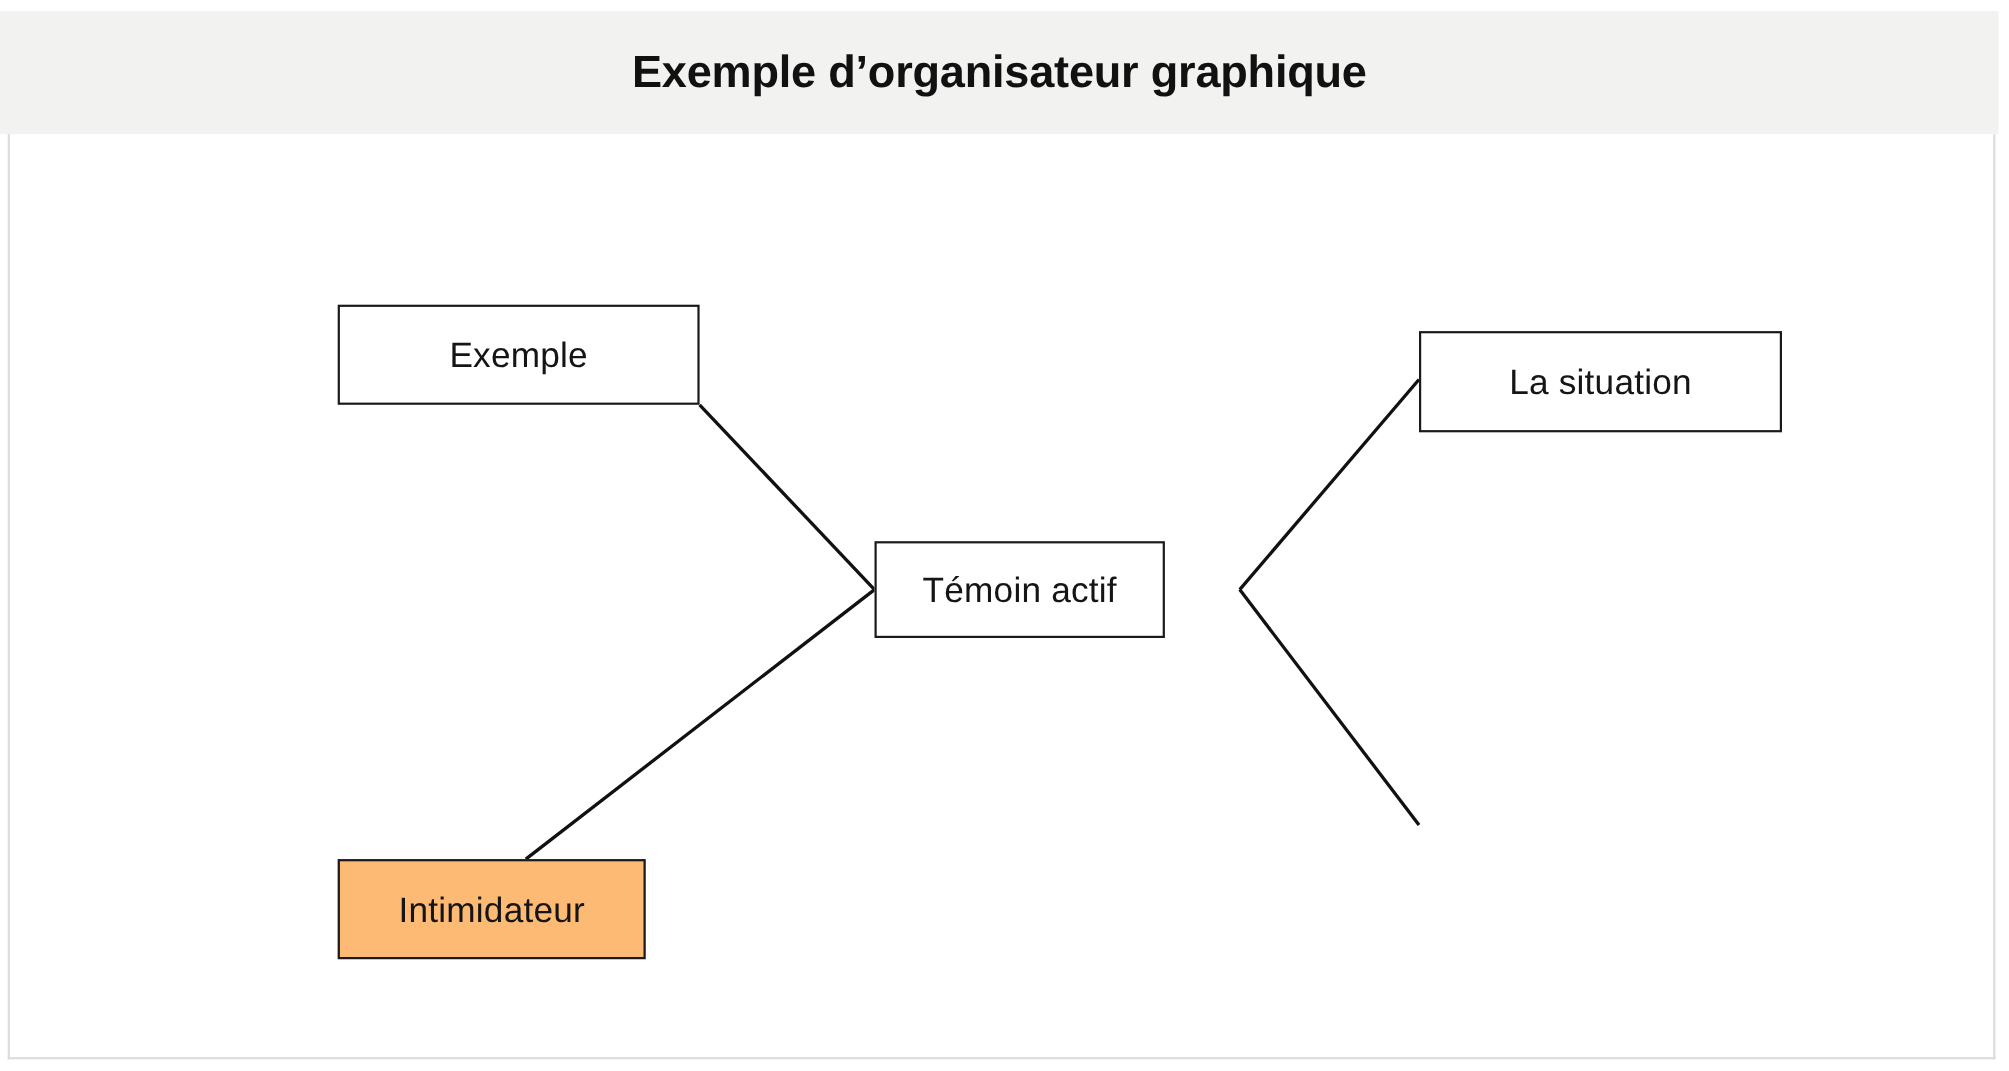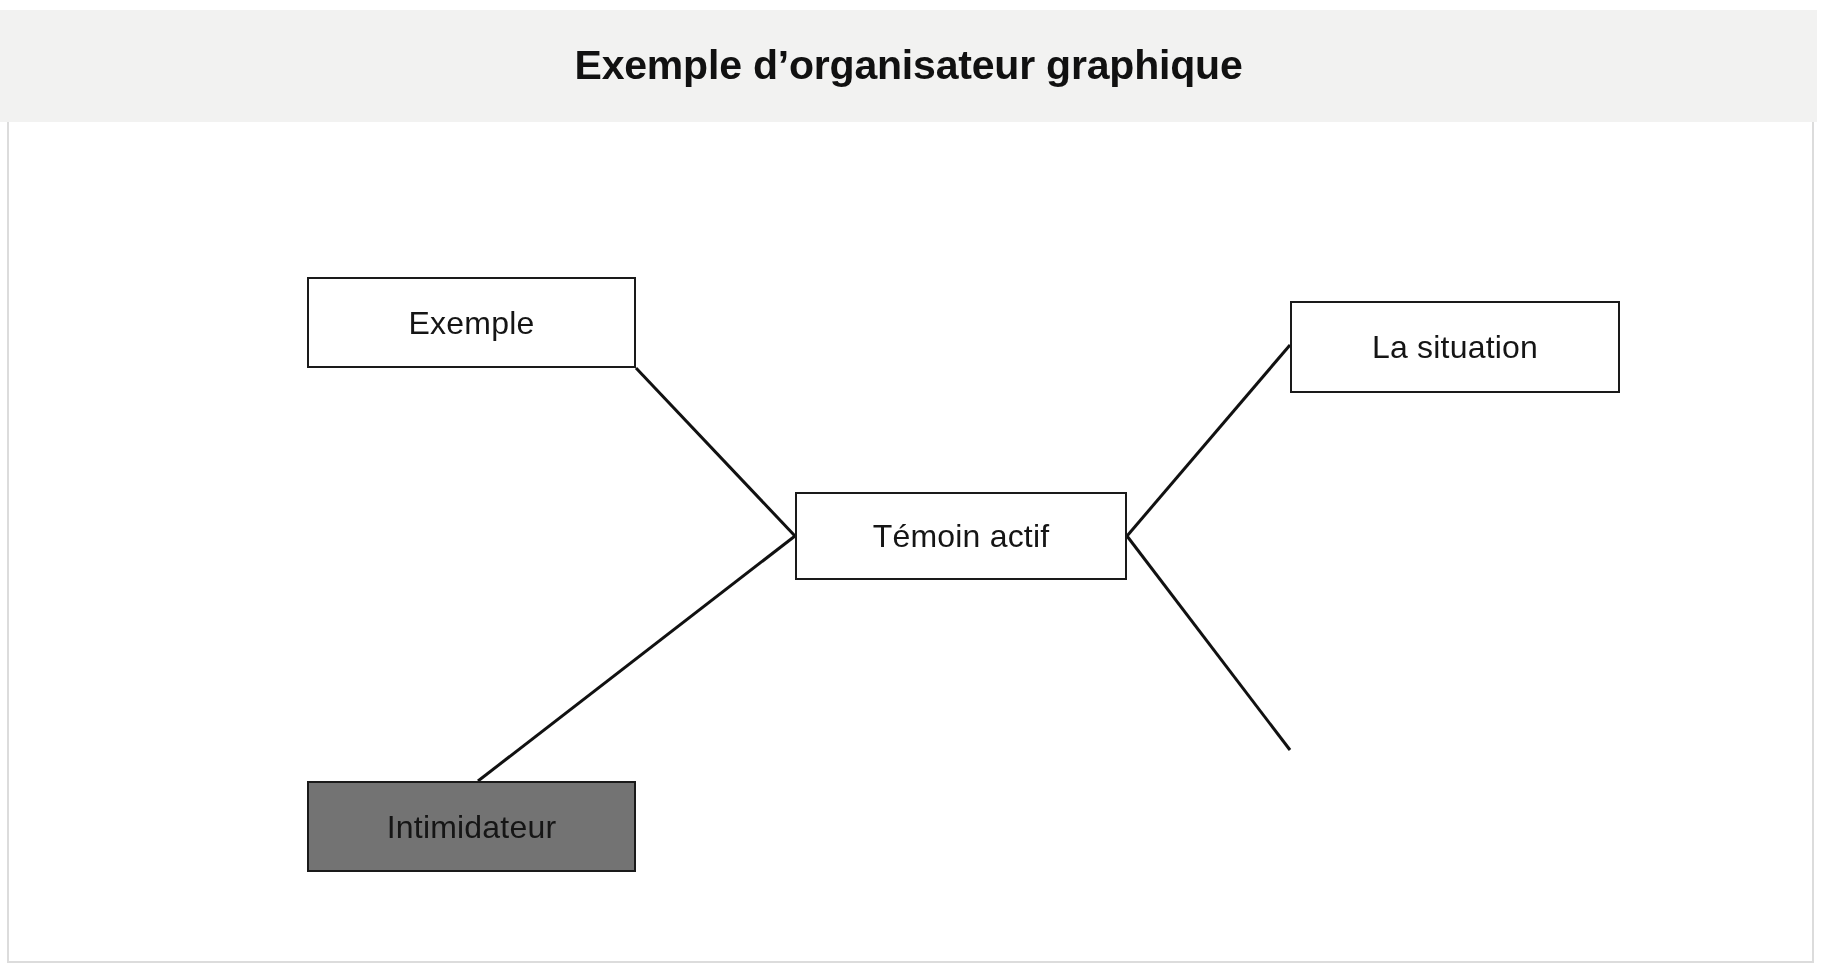--- a/index.html
+++ b/index.html
@@ -123,25 +123,25 @@
         <line class="edge" stroke="#111111" stroke-width="3" x1="634" y1="368" x2="793" y2="536"></line>
         <line class="edge" stroke="#111111" stroke-width="3" x1="476" y1="781" x2="793" y2="536"></line>
         <line class="edge" stroke="#111111" stroke-width="3" x1="1125" y1="536" x2="1288" y2="345"></line>
         <line class="edge" stroke="#111111" stroke-width="3" x1="1125" y1="536" x2="1288" y2="750"></line>
       </svg>
 
       <div class="node" id="node-victime" style="left: 305px; top: 277px; width: 329px; height: 91px; border-color: rgb(26, 26, 26); background: rgb(255, 255, 255);">
         <span class="node-label">Exemple</span>
       </div>
 
-      <div class="node" id="node-intimidateur" style="left: 305px; top: 781px; width: 329px; height: 91px; border-color: rgb(26, 26, 26); background: #737373;">
+      <div class="node" id="node-intimidateur" style="left: 305px; top: 781px; width: 280px; height: 91px; border-color: rgb(26, 26, 26); background: #fdba74;">
         <span class="node-label">Intimidateur</span>
       </div>
 
-      <div class="node" id="node-temoin-actif" style="left: 793px; top: 492px; width: 332px; height: 88px; border-color: rgb(26, 26, 26); background: rgb(255, 255, 255);">
+      <div class="node" id="node-temoin-actif" style="left: 793px; top: 492px; width: 264px; height: 88px; border-color: rgb(26, 26, 26); background: rgb(255, 255, 255);">
         <span class="node-label">Témoin actif</span>
       </div>
 
       <div class="node" id="node-la-situation" style="left: 1288px; top: 253px; width: 330px; height: 92px; border-color: rgb(26, 26, 26); background: rgb(255, 255, 255);">
         <span class="node-label">La situation</span>
       </div>
 
 
     </div>
   </div>

